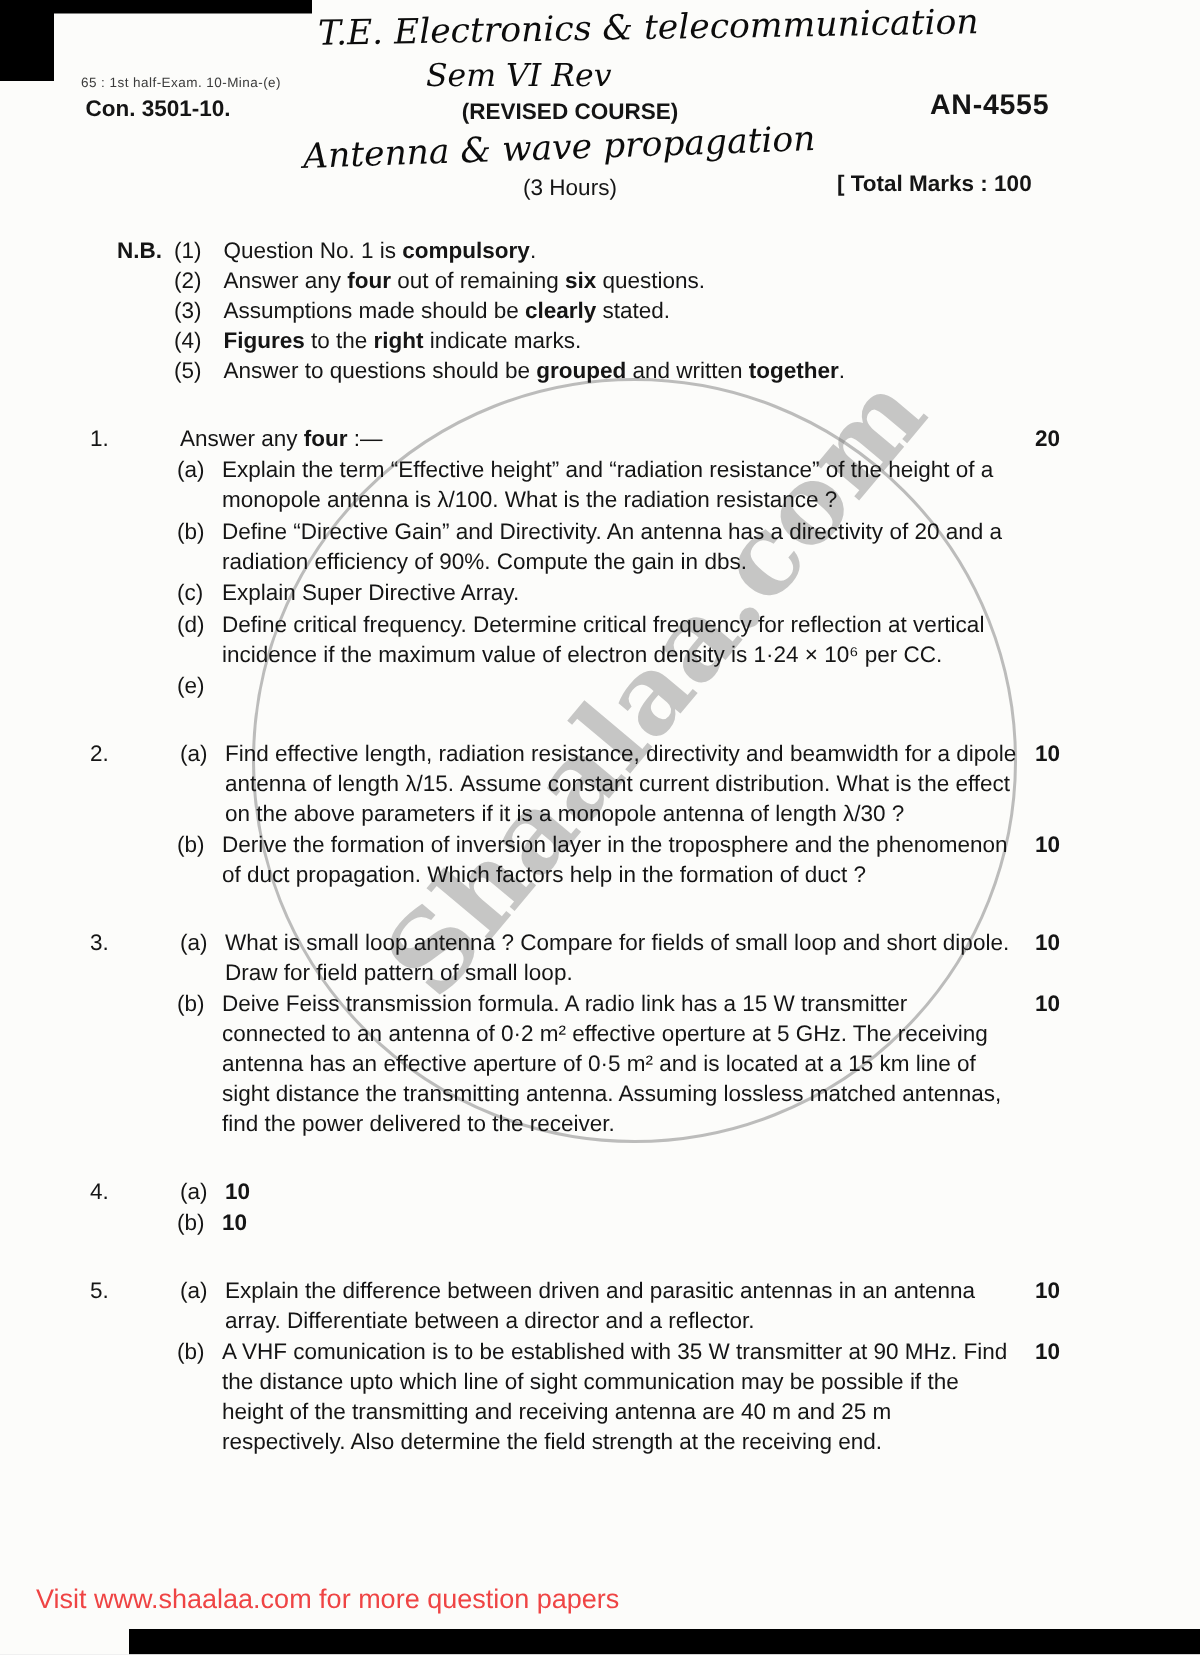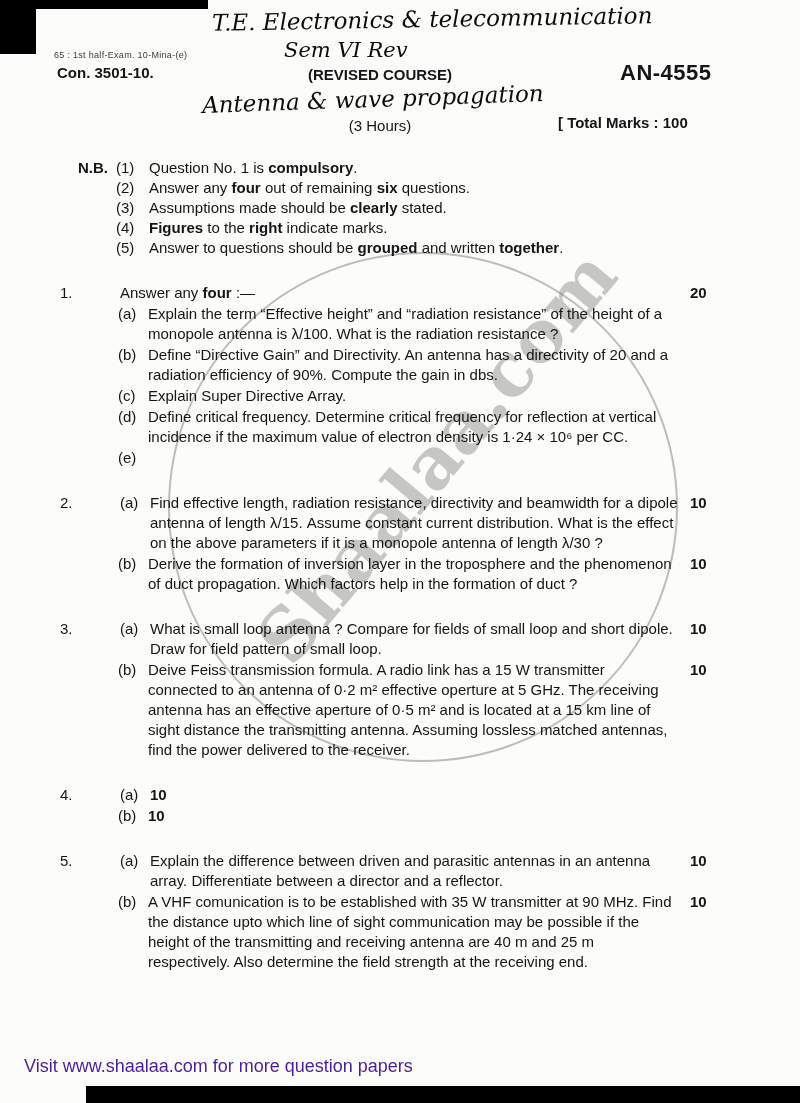--- a/index.html
+++ b/index.html
@@ -26,42 +26,42 @@
   .nb-text{flex:1;}
   .nb .row{margin-bottom:0px;}
   .question{margin-top:25px;}
   .q-num{flex:0 0 60px;padding-left:2px;}
   .p-indent{flex:0 0 60px;}
   .p-label{flex:0 0 30px;}
   .p-text{flex:1;padding-right:12px;}
   .p-marks{flex:0 0 26px;font-weight:bold;}
   .part{margin-top:1px;}
   
-  .footer-text{font-size:18px;color:#4c1d95;}
+  .footer-text{font-size:18px;color:#ef4444;}
 </style>
 </head>
 <body>
 
 <div class="page">
 
   <div class="abs strip" style="left:0;top:0;width:208px;height:9px;"></div>
   <div class="abs strip" style="left:0;top:0;width:36px;height:54px;"></div>
   <div class="abs strip" style="left:86px;top:1086px;width:714px;height:17px;"></div>
 
   <div class="abs wm-circle" style="left:168px;top:252px;width:506px;height:506px;"></div>
   <div class="abs wm-text" style="left:188px;top:430px;width:470px;font-size:72px;transform:rotate(-50deg);transform-origin:center;">Shaalaa.com</div>
 
   <div class="abs hw" style="left:212px;top:6px;font-size:23px;transform:rotate(-1deg);">T.E. Electronics &amp; telecommunication</div>
   <div class="abs hw" style="left:284px;top:38px;font-size:21px;">Sem VI Rev</div>
   <div class="abs hw" style="left:202px;top:86px;font-size:23px;transform:rotate(-2deg);">Antenna &amp; wave propagation</div>
 
   <div class="abs small-print" style="left:54px;top:50px;text-align:center;">65 : 1st half-Exam. 10-Mina-(e)</div>
   <div class="abs b" style="left:57px;top:64px;font-size:15px;">Con. 3501-10.</div>
   <div class="abs b" style="left:0;top:66px;width:760px;text-align:center;font-size:15px;">(REVISED COURSE)</div>
-  <div class="abs b" style="left:620px;top:60px;font-size:22px;letter-spacing:.5px;">AN-4555</div>
+  <div class="abs b" style="left:620px;top:60px;font-size:19px;letter-spacing:.5px;">AN-4555</div>
   <div class="abs" style="left:0;top:117px;width:760px;text-align:center;font-size:15px;">(3 Hours)</div>
   <div class="abs b" style="left:558px;top:114px;font-size:15px;">[ Total Marks : 100</div>
 
   <div class="body-col">
 
     <div class="nb">
       <div class="row">
         <span class="nb-label">N.B.</span>
         <span class="nb-num">(1)</span>
         <span class="nb-text">Question No. 1 is <b>compulsory</b>.</span>

